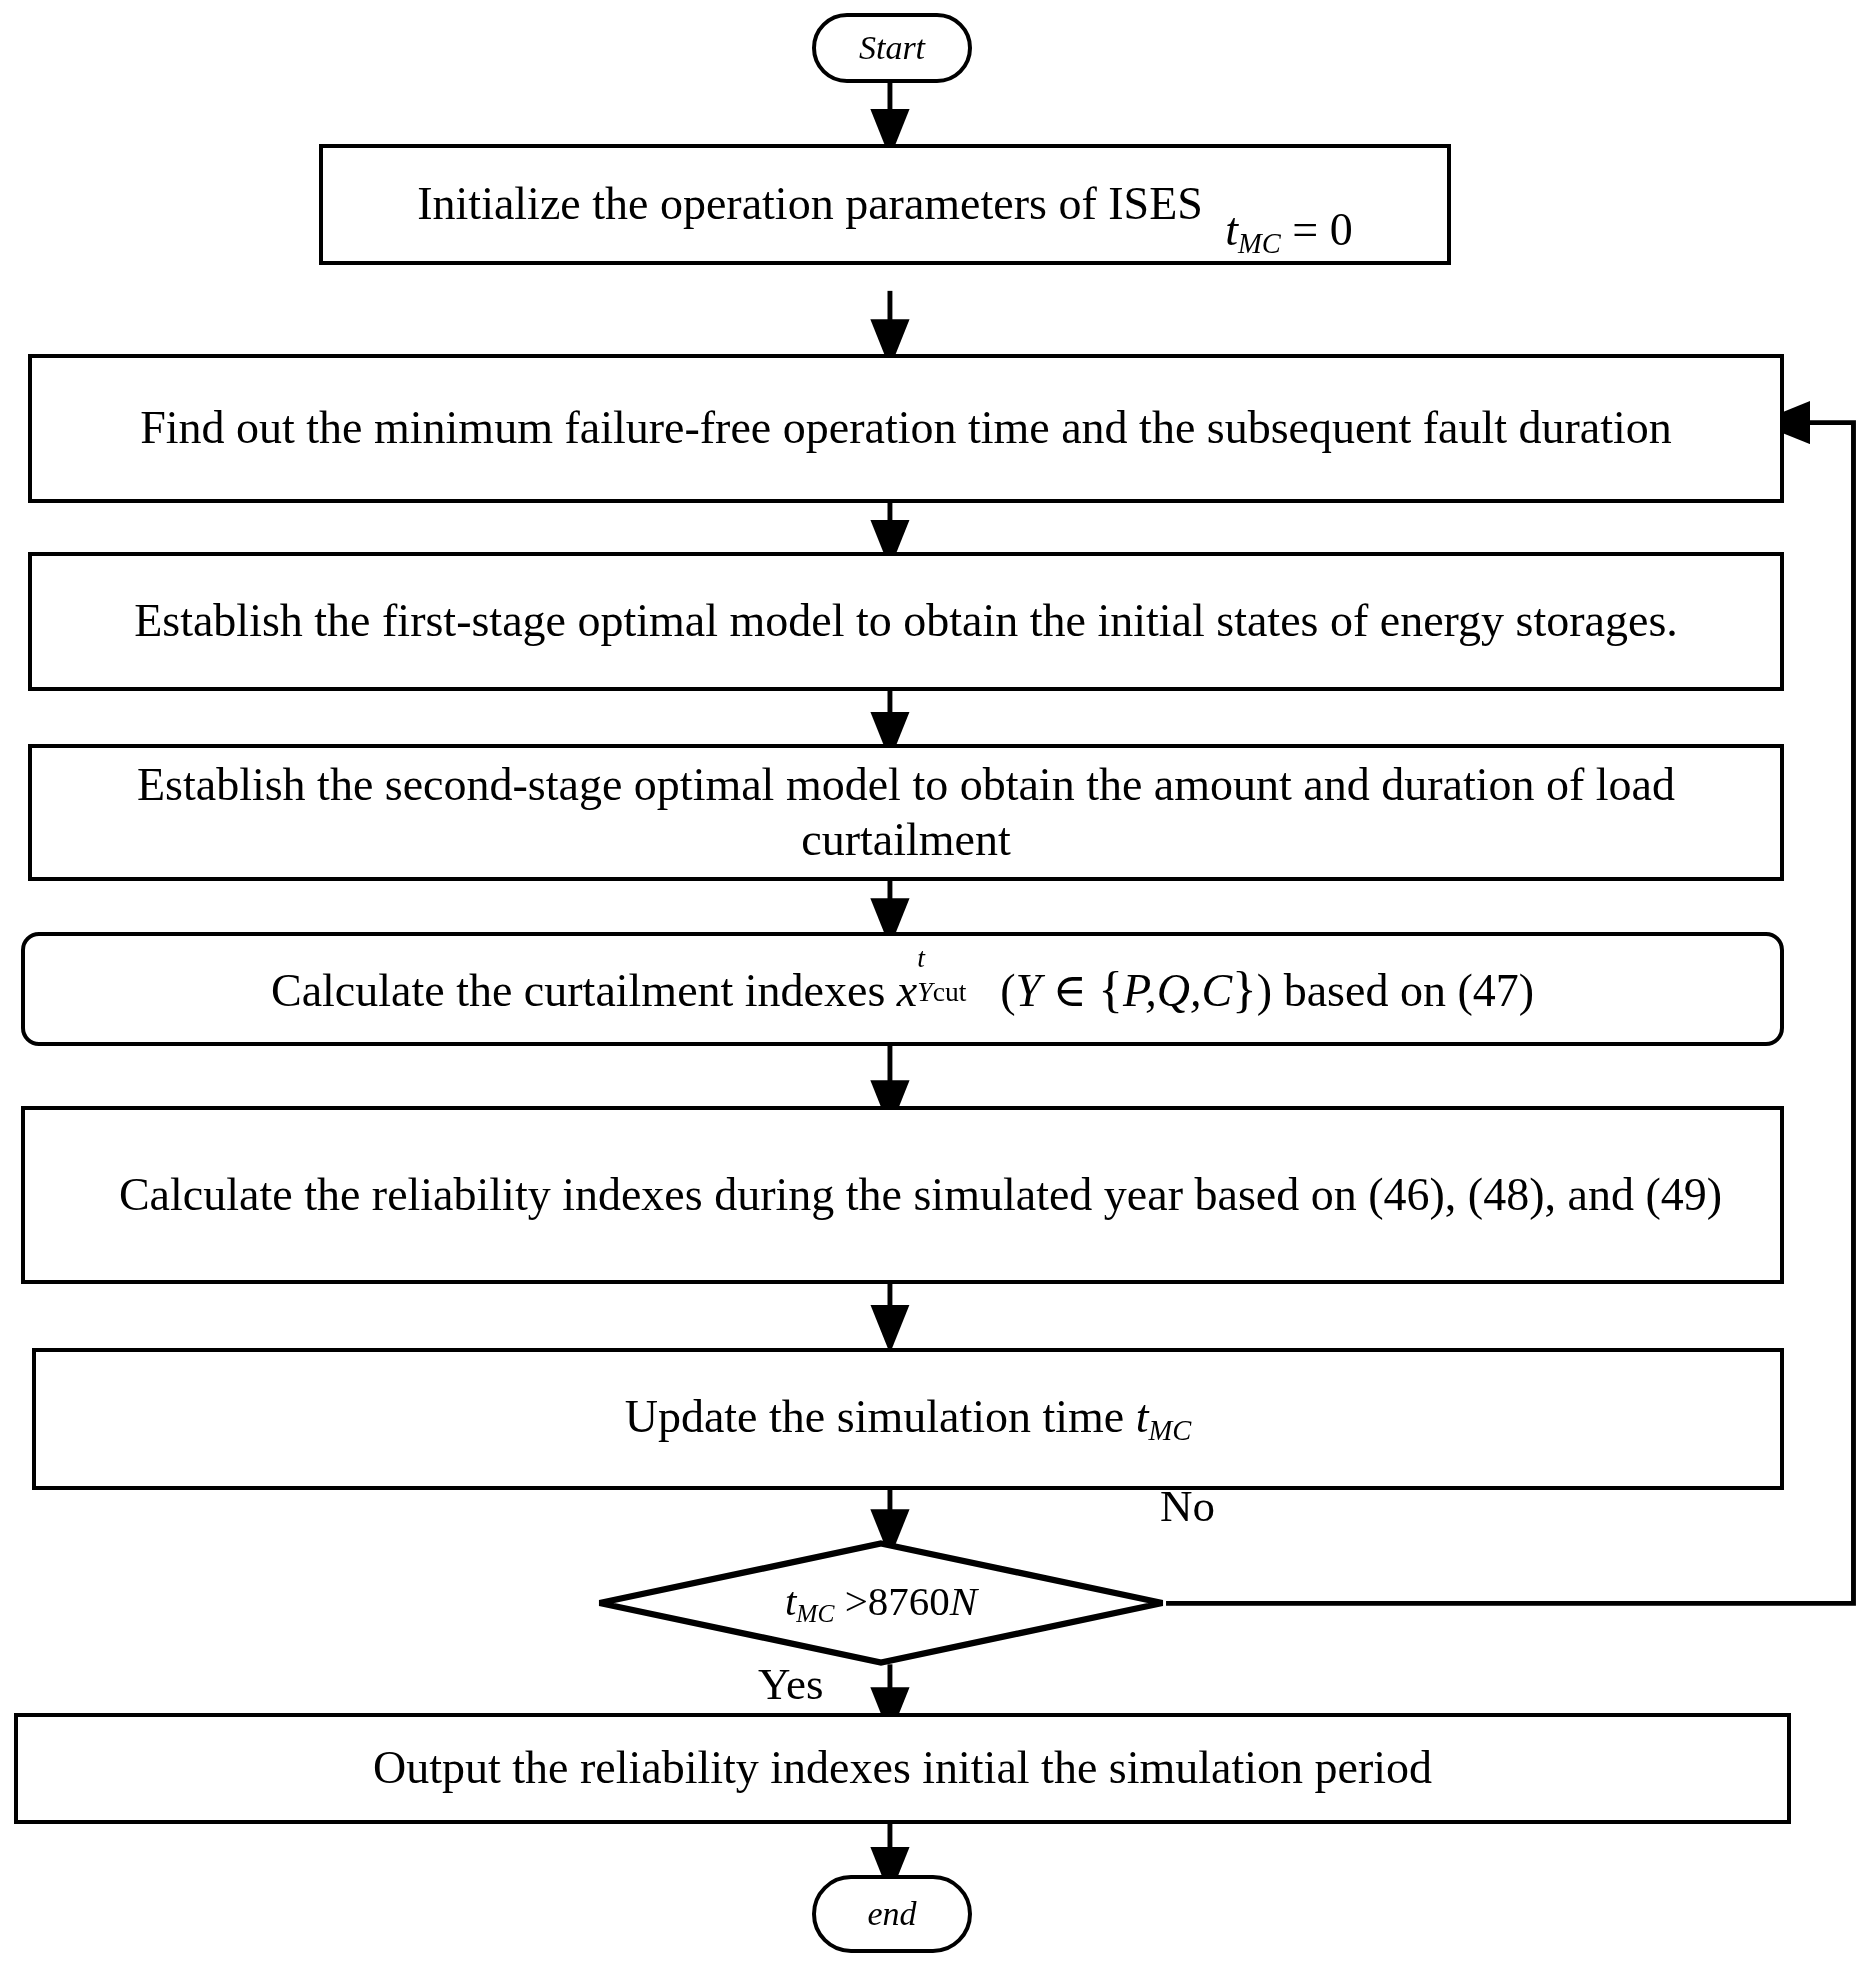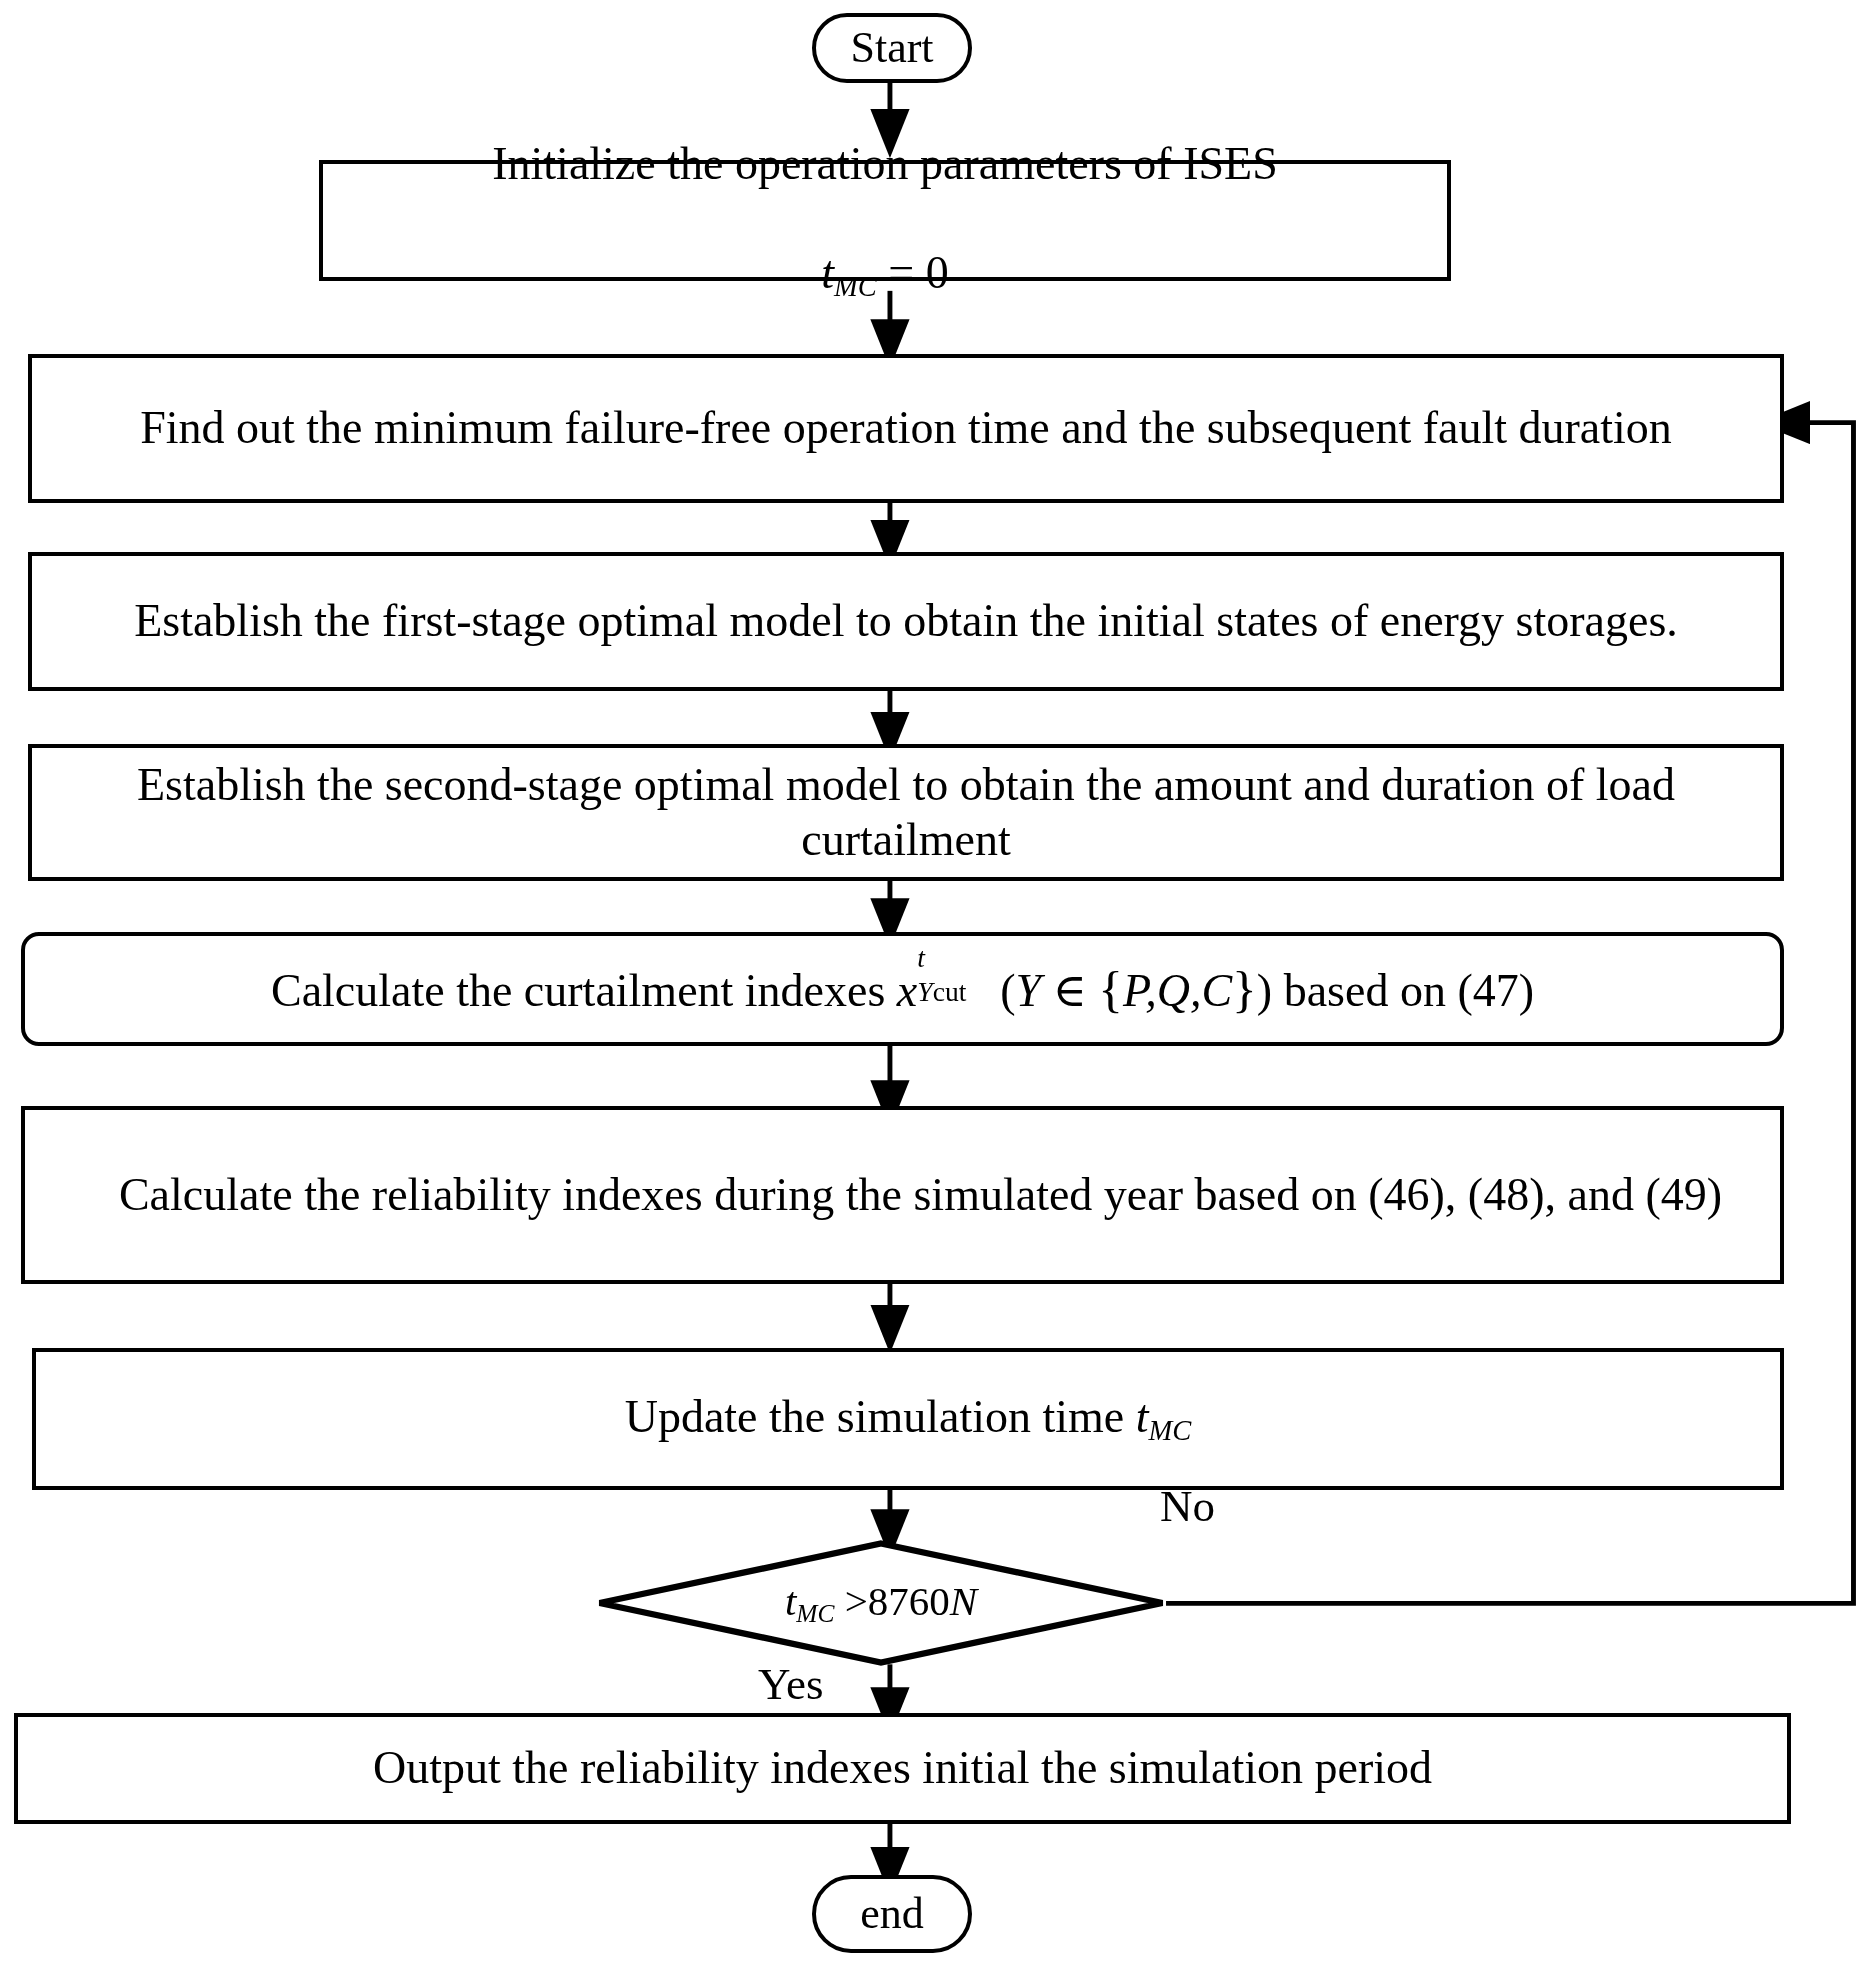--- a/index.html
+++ b/index.html
@@ -36,21 +36,21 @@
   .terminator {
     border-width: 4.9px;
     border-radius: 42px;
   }
   .node .txt {
     display: block;
     padding: 0 11.2px;
     white-space: pre-line;
   }
   
-  .fs-start { font-size: 44px; }
+  .fs-start { font-size: 34px; font-style: italic; }
   .fs-body  { font-size: 46px; }
 
   
   .diamond-wrap {
     position: absolute;
   }
   .diamond-wrap svg {
     position: absolute;
     left: 0;
     top: 0;
@@ -151,21 +151,21 @@
 
     <line x1="1270" y1="2602" x2="1270" y2="2672" stroke="#000000" stroke-width="7" marker-end="url(#arrow)"></line>
 
     <path d="M 1664 2288 L 2645 2288 L 2645 603 L 2544 603" fill="none" stroke="#000000" stroke-width="7" marker-end="url(#arrowL)"></path>
   </svg>
 
   <div class="node terminator fs-start" style="left:812px; top:12.6px; width:160px; height:70px;">
     <span class="txt">Start</span>
   </div>
 
-  <div class="node process fs-body" style="left:319px; top:144px; width:1132px; height:121px; flex-direction:column;margin-top:16px;">
+  <div class="node process fs-body" style="left:319px; top:144px; width:1132px; height:121px; ">
     <span class="txt">Initialize the operation parameters of ISES</span>
     <span class="txt">
       <span class="mi">t</span><span class="sub-i">MC</span><span> = 0</span>
     </span>
   </div>
 
   <div class="node process fs-body" style="left:28px; top:354px; width:1756px; height:149px;">
     <span class="txt">Find out the minimum failure-free operation time  and the subsequent fault duration</span>
   </div>
 

